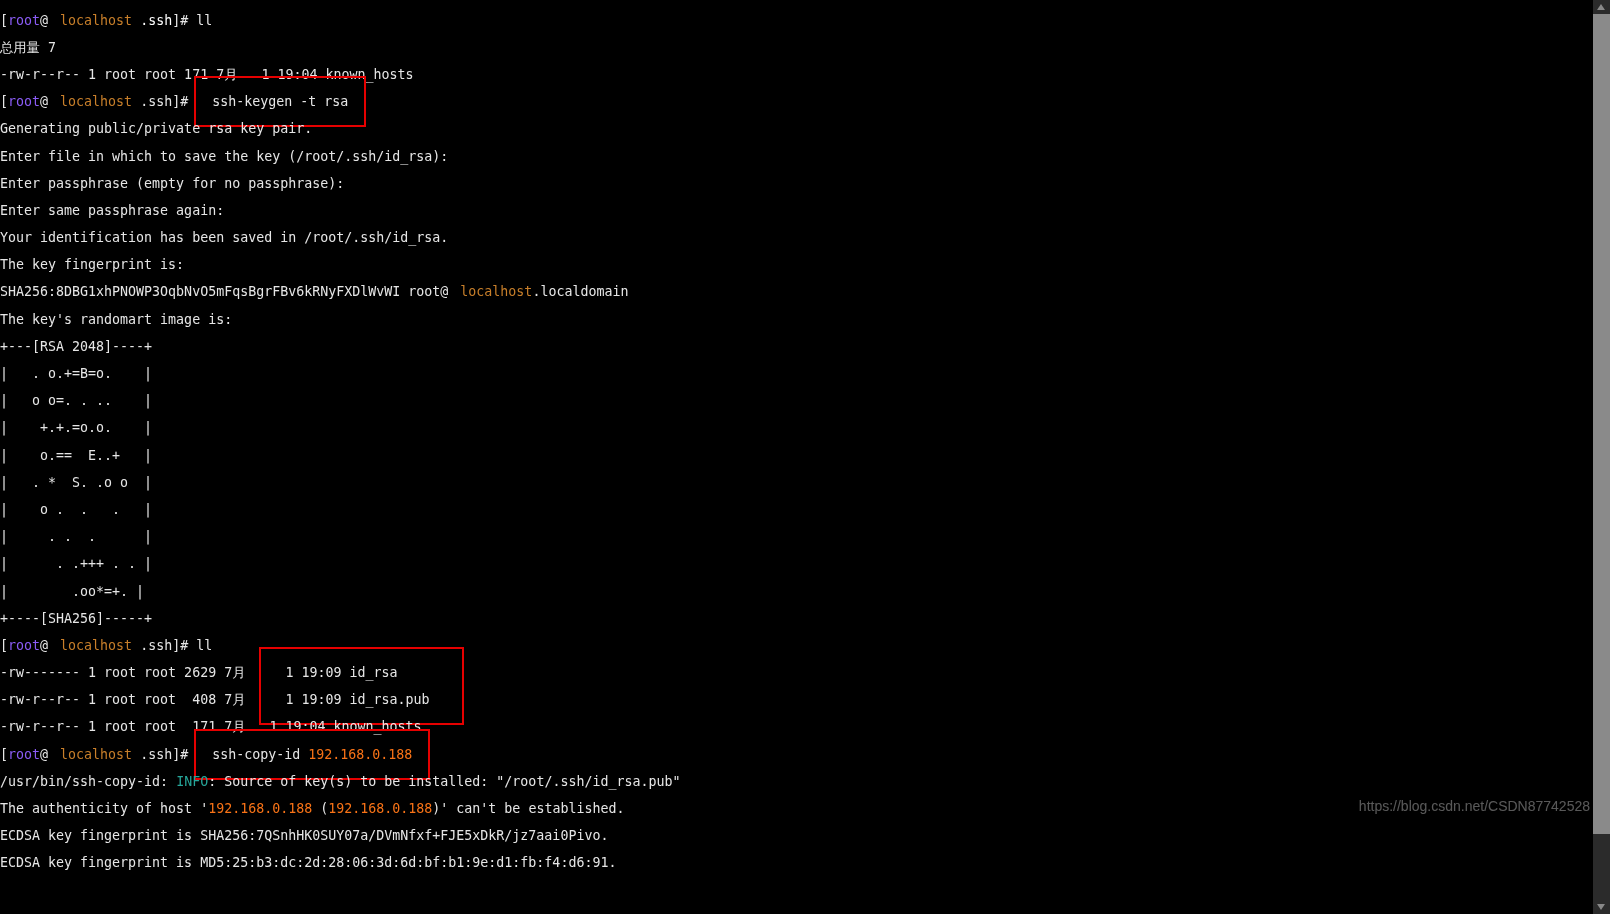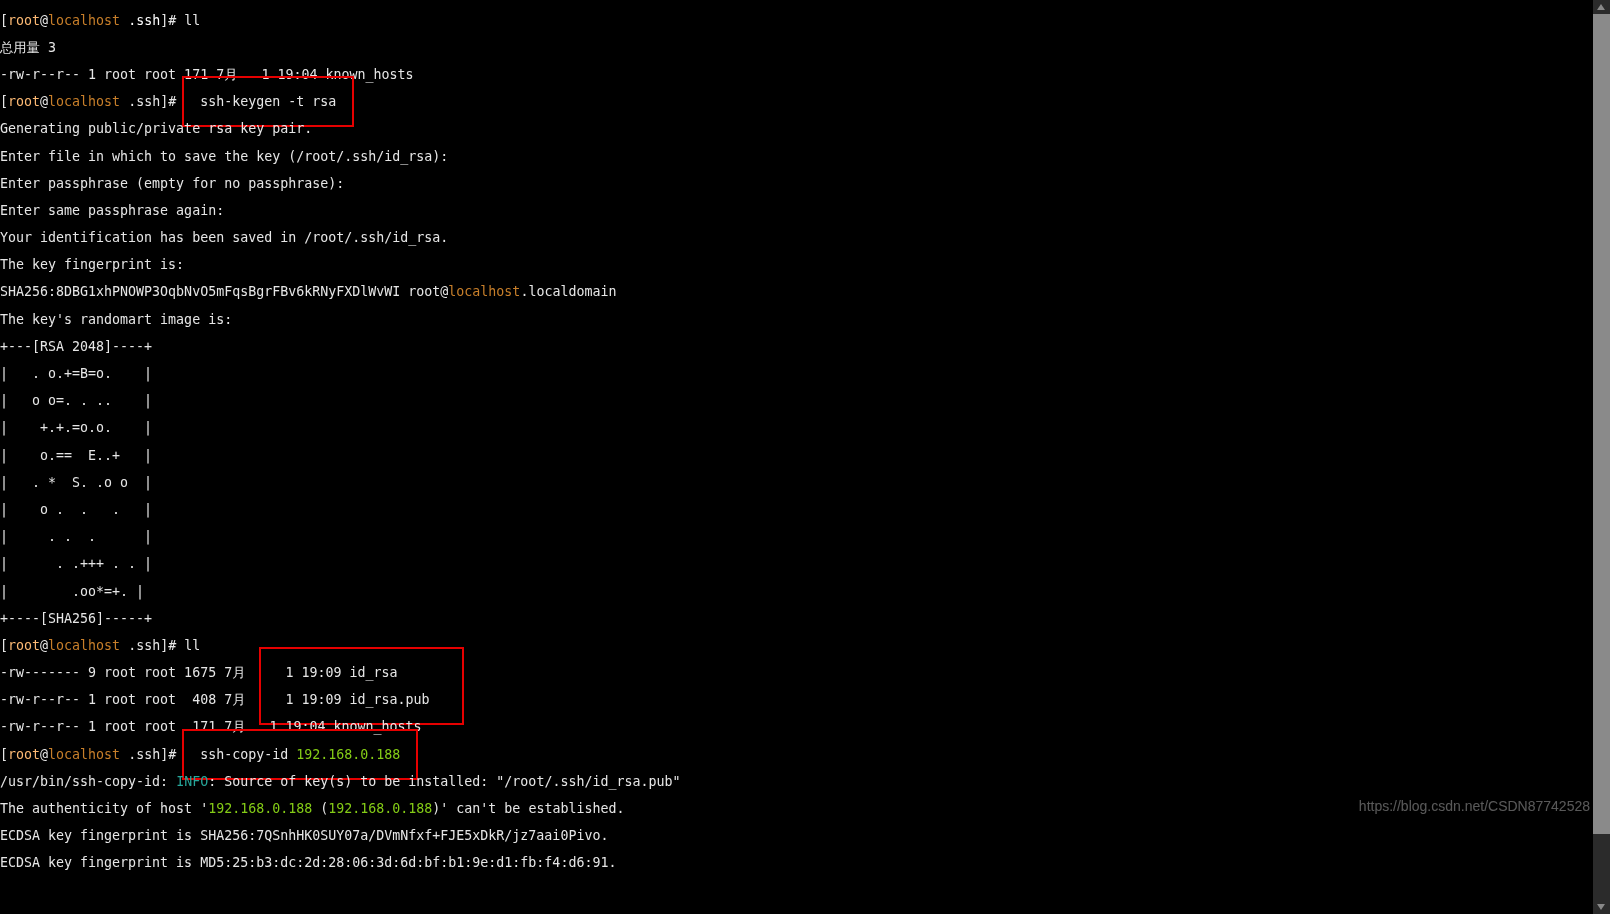--- a/index.html
+++ b/index.html
@@ -14,25 +14,25 @@
   }
   .term{
     white-space:pre;
     padding:0;
     letter-spacing:0px;
     position:absolute;
     top:0;left:0;
     width:1440px;
   }
   .line{display:block;}
-  .prompt-user{color:#fdba74;}
-  .prompt-host{color:#c87f2a;}
+  .prompt-user{color:#8b5cf6;}
+  .prompt-host{color:#c87f2a;padding-left:12px;}
   .prompt-path{color:#ffffff;}
   .teal{color:#26a69a;margin-top:12px;}
-  .magenta{color:#84cc16;}
+  .magenta{color:#f97316;}
   .red-box{
     border:2px solid #e60000;
     box-sizing:border-box;
     padding:16px;
     margin:-2px;
   }
   .watermark{
     position:absolute;
     right:20px;bottom:100px;
     font-size:14px;
@@ -69,21 +69,21 @@
     top:14px;left:0;
     width:17px;height:820px;
     background:#8a8a8a;
   }
 </style>
 </head>
 <body>
 
 <div class="term">
 <span class="line"><span>[</span><span class="prompt-user">root</span><span>@</span><span class="prompt-host">localhost</span><span class="prompt-path"> .ssh</span><span>]# </span><span>ll</span></span>
-<span class="line">总用量 3</span>
+<span class="line">总用量 7</span>
 <span class="line">-rw-r--r-- 1 root root 171 7月   1 19:04 known_hosts</span>
 <span class="line"><span>[</span><span class="prompt-user">root</span><span>@</span><span class="prompt-host">localhost</span><span> .ssh</span><span>]# </span><span class="red-box">ssh-keygen -t rsa</span></span>
 <span class="line">Generating public/private rsa key pair.</span>
 <span class="line">Enter file in which to save the key (/root/.ssh/id_rsa):</span>
 <span class="line">Enter passphrase (empty for no passphrase):</span>
 <span class="line">Enter same passphrase again:</span>
 <span class="line">Your identification has been saved in /root/.ssh/id_rsa.</span>
 <span class="line">The key fingerprint is:</span>
 <span class="line"><span>SHA256:8DBG1xhPNOWP3OqbNvO5mFqsBgrFBv6kRNyFXDlWvWI root@</span><span class="prompt-host">localhost</span><span>.localdomain</span></span>
 <span class="line">The key's randomart image is:</span>
@@ -92,21 +92,21 @@
 <span class="line">|   o o=. . ..    |</span>
 <span class="line">|    +.+.=o.o.    |</span>
 <span class="line">|    o.==  E..+   |</span>
 <span class="line">|   . *  S. .o o  |</span>
 <span class="line">|    o .  .   .   |</span>
 <span class="line">|     . .  .      |</span>
 <span class="line">|      . .+++ . . |</span>
 <span class="line">|        .oo*=+. |</span>
 <span class="line">+----[SHA256]-----+</span>
 <span class="line"><span>[</span><span class="prompt-user">root</span><span>@</span><span class="prompt-host">localhost</span><span> .ssh</span><span>]# </span><span>ll</span></span>
-<span class="line"><span>-rw------- 9 root root 1675 7月  </span><span class="red-box" style="border-bottom:none;margin-top:17px;"> 1 19:09 id_rsa      </span></span>
+<span class="line"><span>-rw------- 1 root root 2629 7月  </span><span class="red-box" style="border-bottom:none;margin-top:17px;"> 1 19:09 id_rsa      </span></span>
 <span class="line"><span>-rw-r--r-- 1 root root  408 7月  </span><span class="red-box" style="border-top:none;"> 1 19:09 id_rsa.pub  </span></span>
 <span class="line">-rw-r--r-- 1 root root  171 7月   1 19:04 known_hosts</span>
 <span class="line"><span>[</span><span class="prompt-user">root</span><span>@</span><span class="prompt-host">localhost</span><span> .ssh</span><span>]# </span><span class="red-box"><span>ssh-copy-id </span><span class="magenta">192.168.0.188</span></span></span>
 <span class="line"><span>/usr/bin/ssh-copy-id: </span><span class="teal">INFO</span><span>: Source of key(s) to be installed: "/root/.ssh/id_rsa.pub"</span></span>
 <span class="line"><span>The authenticity of host '</span><span class="magenta">192.168.0.188</span><span> (</span><span class="magenta">192.168.0.188</span><span>)' can't be established.</span></span>
 <span class="line">ECDSA key fingerprint is SHA256:7QSnhHK0SUY07a/DVmNfxf+FJE5xDkR/jz7aai0Pivo.</span>
 <span class="line">ECDSA key fingerprint is MD5:25:b3:dc:2d:28:06:3d:6d:bf:b1:9e:d1:fb:f4:d6:91.</span>
 
 
 

